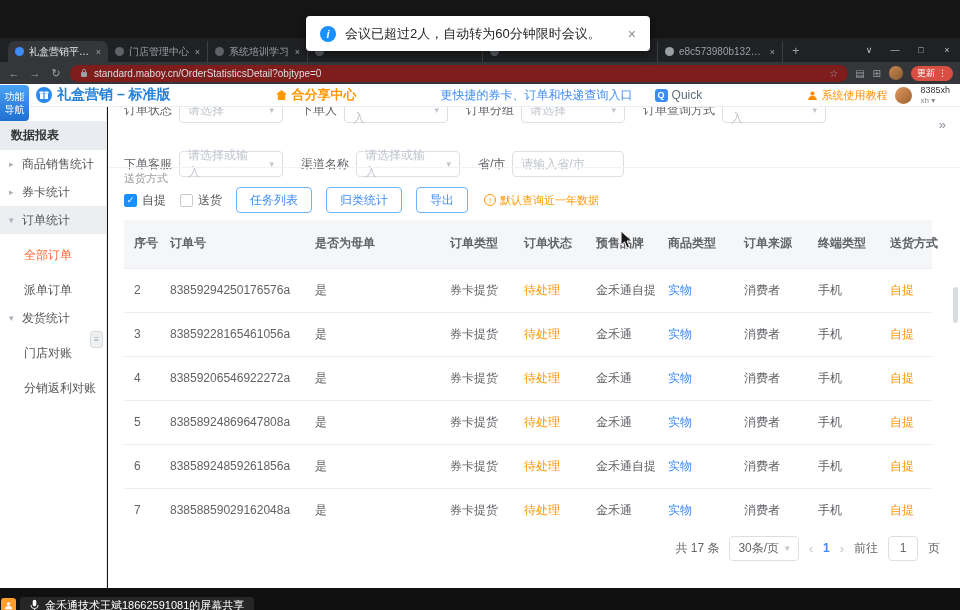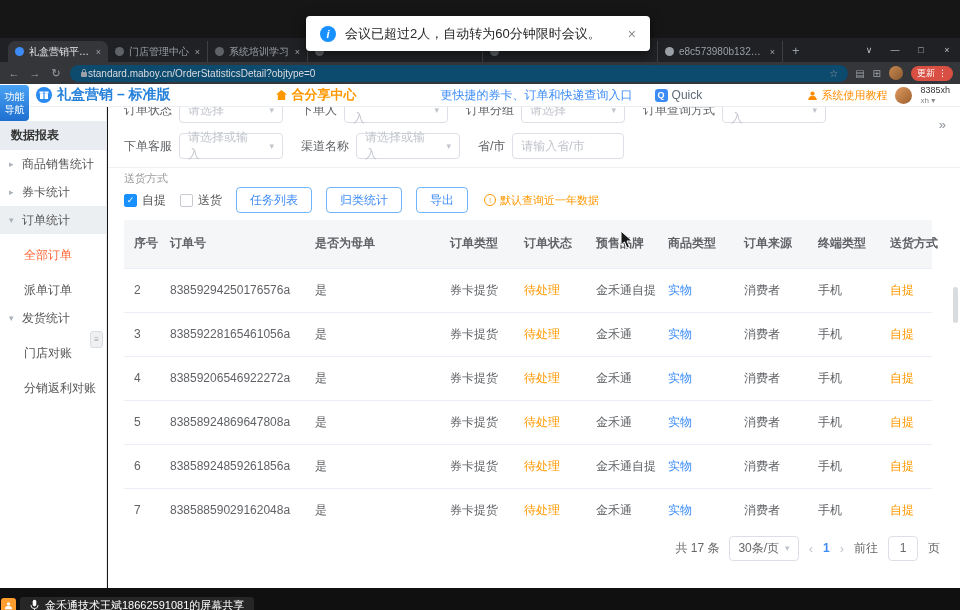--- a/index.html
+++ b/index.html
@@ -30,22 +30,22 @@
   .fav { width:9px; height:9px; border-radius:50%; flex:none; }
   .t-title { overflow:hidden; white-space:nowrap; text-overflow:ellipsis; flex:1; }
   .t-close { font-size:9px; color:#9aa0a6; flex:none; }
   .newtab { color:#9aa0a6; font-size:13px; padding:0 9px; align-self:center; }
   .win-controls { margin-left:auto; display:flex; align-self:stretch; }
   .win-controls span { color:#bdc1c6; font-size:9px; width:26px; text-align:center; line-height:24px; }
 
   .toolbar { position:absolute; left:0; top:62px; width:960px; height:22px; background:#35363a;
     display:flex; align-items:center; padding:0 7px; gap:7px; }
   .nav-ico { color:#9aa0a6; font-size:11px; width:14px; text-align:center; flex:none; }
-  .addr { flex:1; height:17px; background:#0c4a6e; border-radius:9px; display:flex; align-items:center;
-    padding:0 10px; color:#dadce0; font-size:10px; min-width:0; }
+  .addr { flex:1; height:17px; background:#7f1d1d; border-radius:9px; display:flex; align-items:center;
+    padding:0 10px; gap:6px; color:#dadce0; font-size:10px; min-width:0; }
   .addr .url { white-space:nowrap; overflow:hidden; }
   .addr .star { margin-left:auto; color:#9aa0a6; font-size:10px; }
   .tb-right { display:flex; align-items:center; gap:8px; flex:none; }
   .tb-ico { color:#9aa0a6; font-size:10px; }
   .tb-avatar { width:14px; height:14px; border-radius:50%; background:linear-gradient(135deg,#c98850,#8a5a30); }
   .update-pill { background:#d94f43; color:#fff; font-size:9px; height:15px; border-radius:8px;
     display:flex; align-items:center; gap:3px; padding:0 6px; }
 
   
   .app-header { position:absolute; left:0; top:84px; width:960px; height:23px; background:#fff;
@@ -79,21 +79,21 @@
   .sb-sub { height:27px; display:flex; align-items:center; padding-left:24px; font-size:12px; color:#555; cursor:pointer;margin-top:8px; }
   .sb-sub.active { color:#ff6633; }
   .sb-handle { position:absolute; right:3px; top:224px; width:13px; height:17px; background:#eef0f2;
     border:1px solid #dadde0; border-radius:3px; color:#9aa0a6; font-size:8px;
     display:flex; align-items:center; justify-content:center; }
 
   
   .main { position:absolute; left:108px; top:107px; width:852px; height:481px; background:#fff; overflow:hidden; }
 
   .f-row1 { position:absolute; left:16px; top:-10px; display:flex; gap:18px; align-items:center; }
-  .f-row2 { position:absolute; left:16px; top:26px; display:flex; gap:18px; align-items:center; }
+  .f-row2 { position:absolute; left:16px; top:44px; display:flex; gap:18px; align-items:center; }
   .f-group { display:flex; align-items:center; gap:7px; }
   .f-label { font-size:12px; color:#606266; white-space:nowrap; }
   .f-select { width:104px; height:26px; border:1px solid #dcdfe6; border-radius:4px; background:#fff;
     display:flex; align-items:center; justify-content:space-between; padding:0 8px; font-size:12px; color:#c0c4cc;gap:19px; }
   .f-select.f-input { width:112px; }
   .f-caret { color:#c0c4cc; font-size:9px; }
   .expand-more { position:absolute; right:14px; top:10px; color:#8a9099; font-size:13px; cursor:pointer; }
 
   .f-divider { position:absolute; left:0; right:0; top:60px; border-top:1px solid #f2f2f2; }
   .delivery-label { position:absolute; left:16px; top:64px; font-size:11px; color:#999; }

